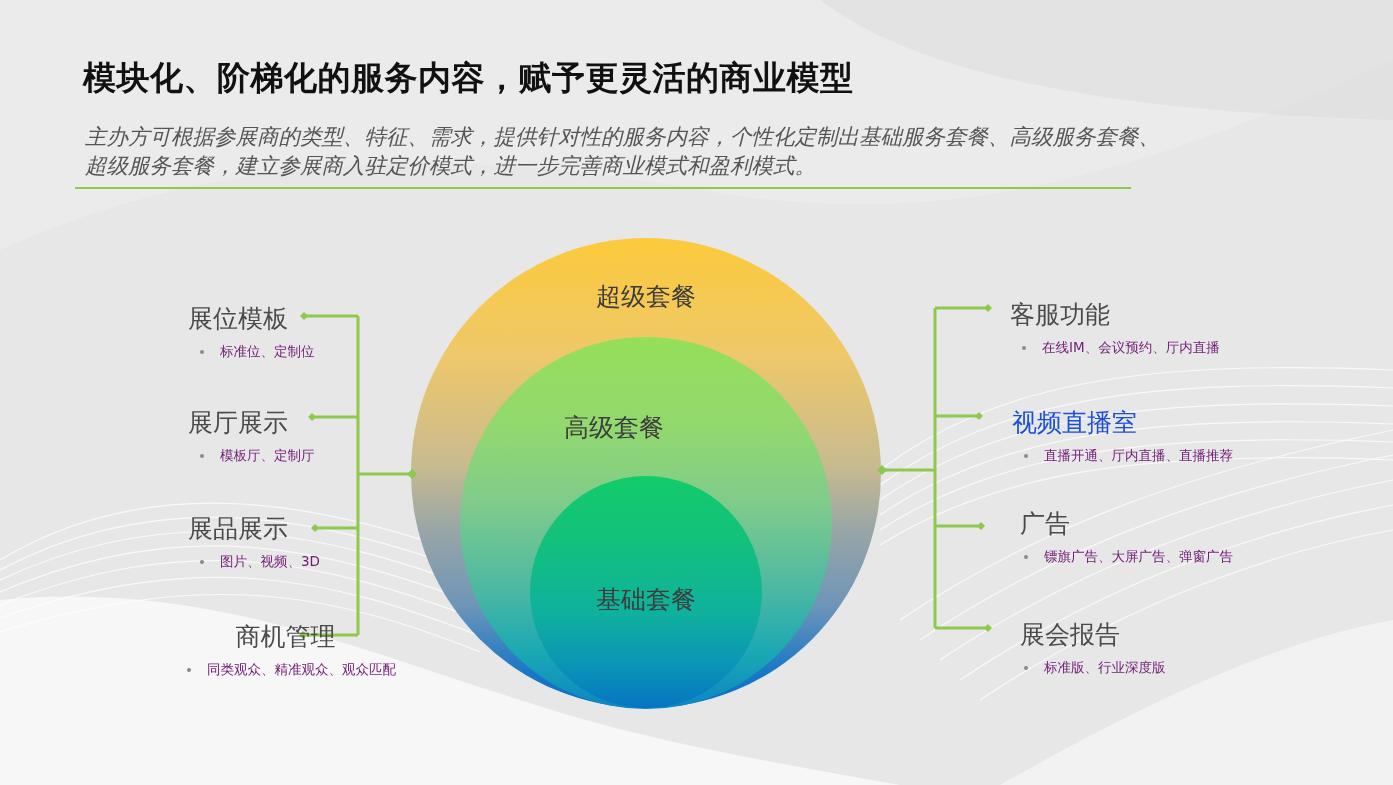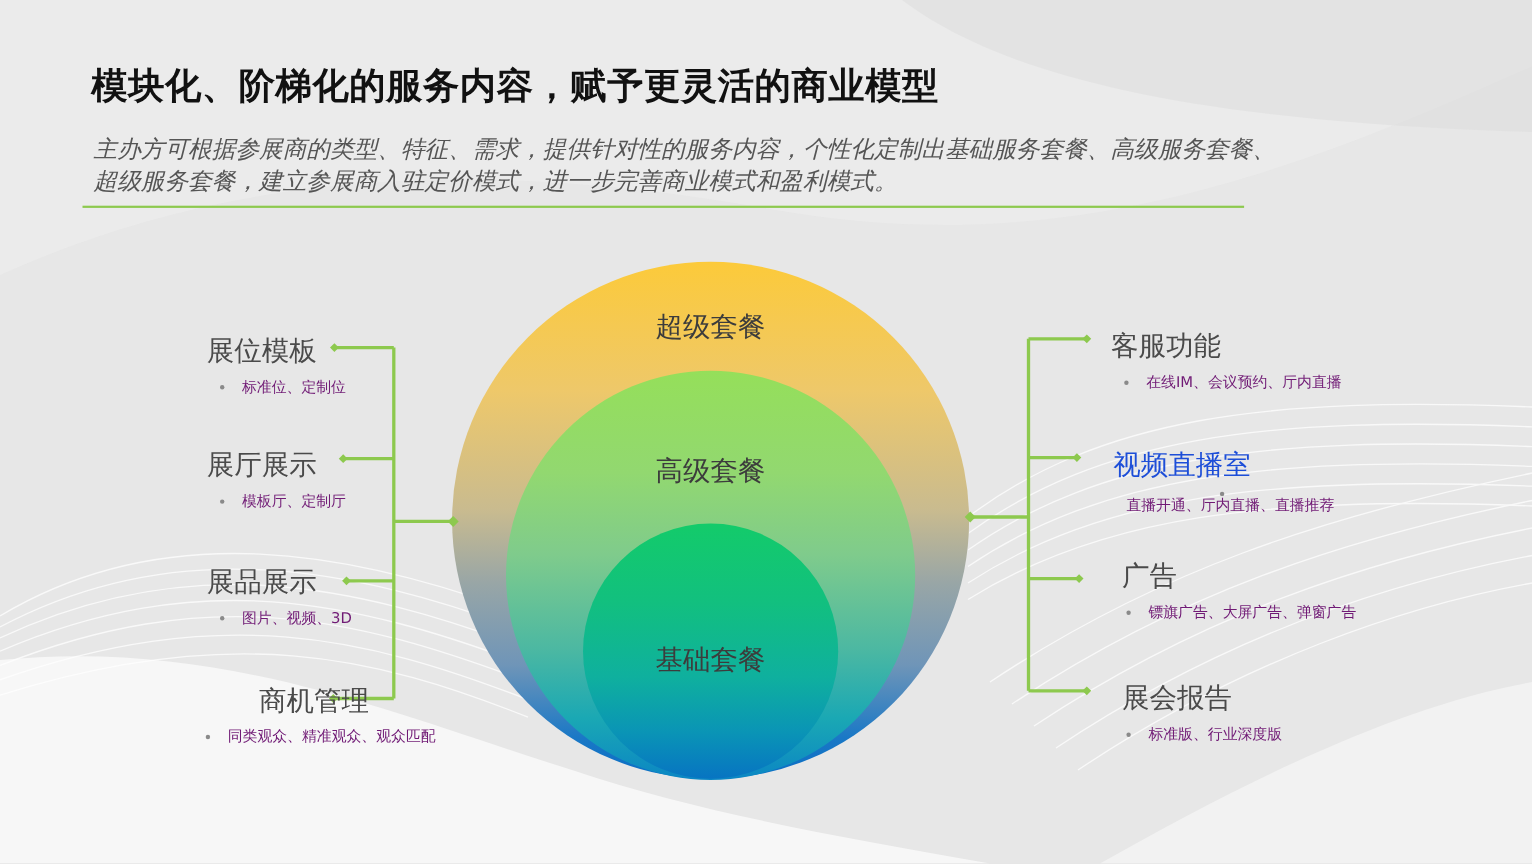--- a/index.html
+++ b/index.html
@@ -90,21 +90,21 @@
 
 <h1 class="title">模块化、阶梯化的服务内容，赋予更灵活的商业模型</h1>
 <p class="subtitle">主办方可根据参展商的类型、特征、需求，提供针对性的服务内容，个性化定制出基础服务套餐、高级服务套餐、超级服务套餐，建立参展商入驻定价模式，进一步完善商业模式和盈利模式。</p>
 <div class="divider"></div>
 
 <div class="circle c-outer"></div>
 <div class="circle c-middle"></div>
 <div class="circle c-inner"></div>
 
 <div class="tier-label" style="left:546px; top:280px;">超级套餐</div>
-<div class="tier-label" style="left:546px; top:411px;">高级套餐</div>
+<div class="tier-label" style="left:514px; top:411px;">高级套餐</div>
 <div class="tier-label" style="left:546px; top:583px;">基础套餐</div>
 
 <svg class="connectors" width="1393" height="785" viewBox="0 0 1393 785">
   <g stroke="#8dc94e" stroke-width="3" fill="none">
 
     <line x1="358" y1="316" x2="358" y2="635"></line>
     <line x1="304" y1="316" x2="358" y2="316"></line>
     <line x1="312" y1="417" x2="358" y2="417"></line>
     <line x1="315" y1="528" x2="358" y2="528"></line>
     <line x1="303" y1="635" x2="358" y2="635"></line>
@@ -162,21 +162,21 @@
 
 <div class="feature" style="left:1010px; top:300px;">
   <div class="name">客服功能</div>
   <div class="desc">
       <span class="bullet"></span>
       <span>在线IM、会议预约、厅内直播</span>
     </div>
 </div>
 <div class="feature" style="left:1012px; top:408px;">
   <div class="name dark">视频直播室</div>
-  <div class="desc" style="flex-direction:column;">
+  <div class="desc" style="">
       <span class="bullet"></span>
       <span>直播开通、厅内直播、直播推荐</span>
     </div>
 </div>
 <div class="feature" style="left:1020px; top:509px;">
   <div class="name">广告</div>
   <div class="desc" style="margin-left:4px;">
       <span class="bullet"></span>
       <span>镖旗广告、大屏广告、弹窗广告</span>
     </div>

